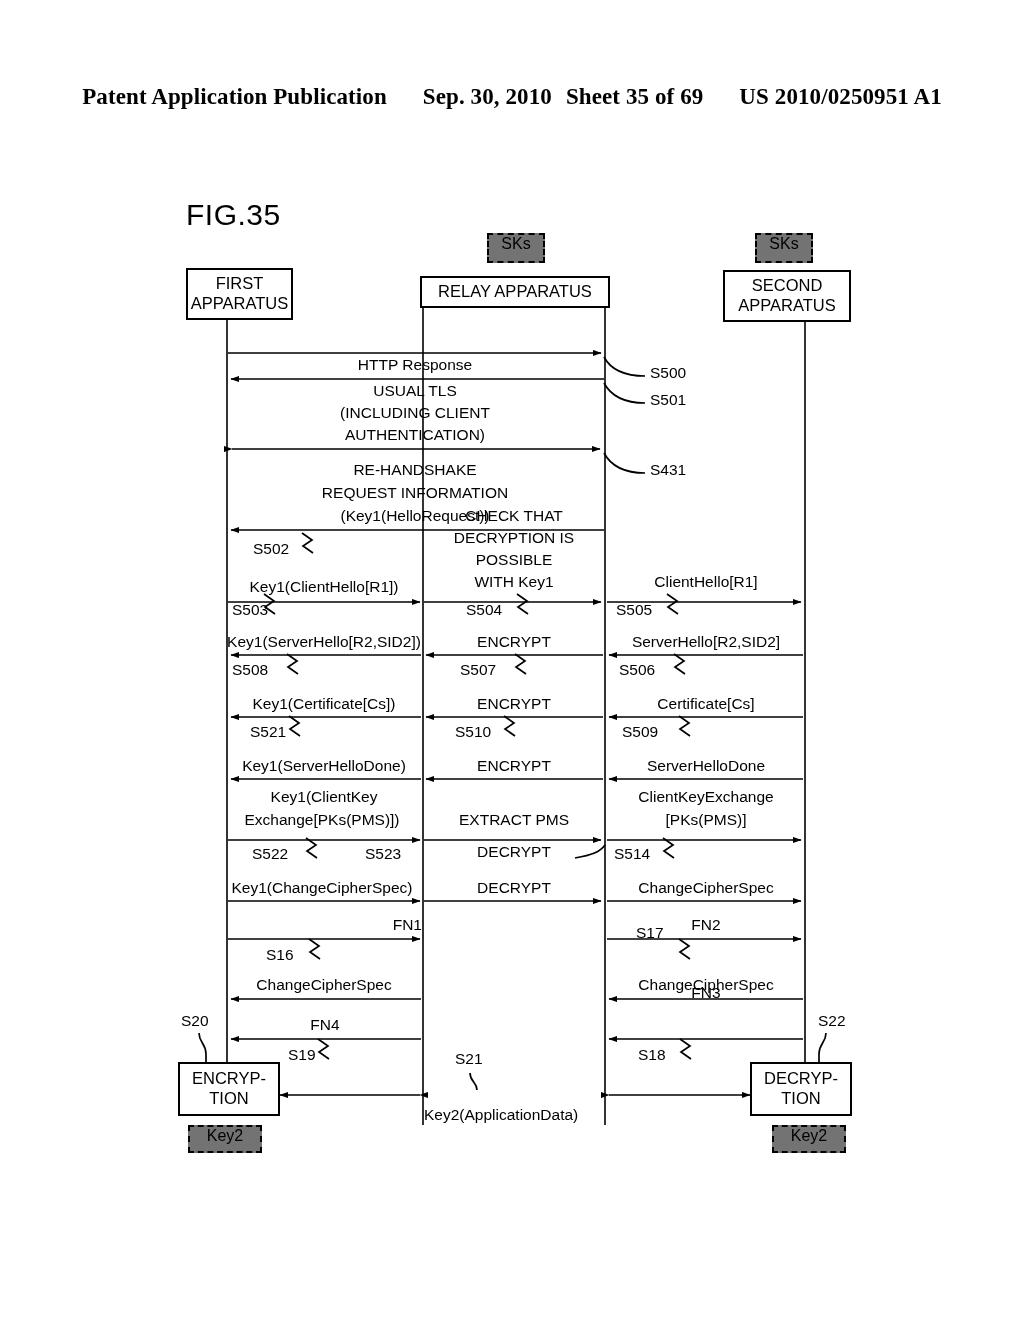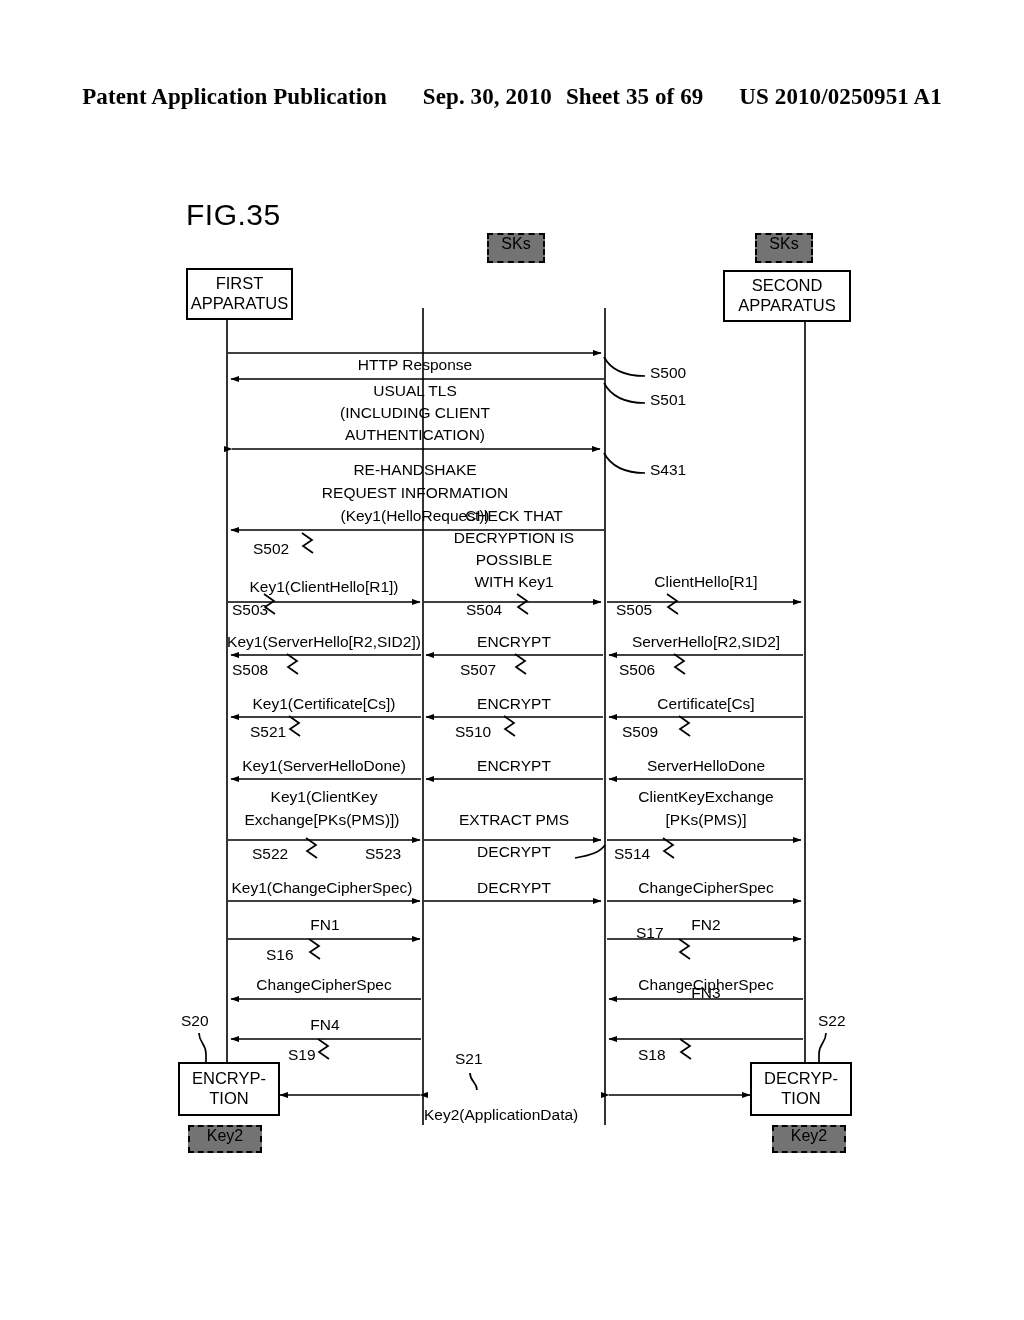--- a/index.html
+++ b/index.html
@@ -150,20 +150,23 @@
       <path d="M329,1059 L319,1052 L328,1046 L318,1039"></path>
       <path d="M691,1059 L681,1052 L690,1046 L680,1039"></path>
     </g>
   </svg>
 
   <div class="node-box" style="left:186px;top:268px;width:107px;height:52px;">
     <span>FIRST</span>
     <span>APPARATUS</span>
   </div>
 
+  <div class="node-box" style="left:420px;top:276px;width:190px;height:32px;">
+    <span>RELAY APPARATUS</span>
+  </div>
 
   <div class="node-box" style="left:723px;top:270px;width:128px;height:52px;">
     <span>SECOND</span>
     <span>APPARATUS</span>
   </div>
 
   <div class="dash-box" style="left:487px;top:233px;width:58px;height:30px;">
     <span>SKs</span>
   </div>
 
@@ -220,21 +223,21 @@
   <div class="lbl" style="left:424px;top:811px;width:180px;">EXTRACT PMS</div>
   <div class="lbl" style="left:607px;top:788px;width:198px;">ClientKeyExchange</div>
   <div class="lbl" style="left:607px;top:811px;width:198px;">[PKs(PMS)]</div>
 
   <div class="lbl" style="left:424px;top:843px;width:180px;">DECRYPT</div>
 
   <div class="lbl" style="left:214px;top:879px;width:216px;">Key1(ChangeCipherSpec)</div>
   <div class="lbl" style="left:424px;top:879px;width:180px;">DECRYPT</div>
   <div class="lbl" style="left:607px;top:879px;width:198px;">ChangeCipherSpec</div>
 
-  <div class="lbl" style="left:228px;top:916px;width:194px;">FN1</div>
+  <div class="lbl" style="left:228px;top:916px;width:194px;text-align:right;">FN1</div>
   <div class="lbl" style="left:607px;top:916px;width:198px;">FN2</div>
 
   <div class="lbl" style="left:224px;top:976px;width:200px;">ChangeCipherSpec</div>
   <div class="lbl" style="left:607px;top:976px;width:198px;">ChangeCipherSpec</div>
 
   <div class="lbl" style="left:228px;top:1016px;width:194px;">FN4</div>
   <div class="lbl" style="left:607px;top:984px;width:198px;">FN3</div>
 
   <div class="lbl" style="left:424px;top:1106px;width:144px;">Key2(ApplicationData)</div>
 

